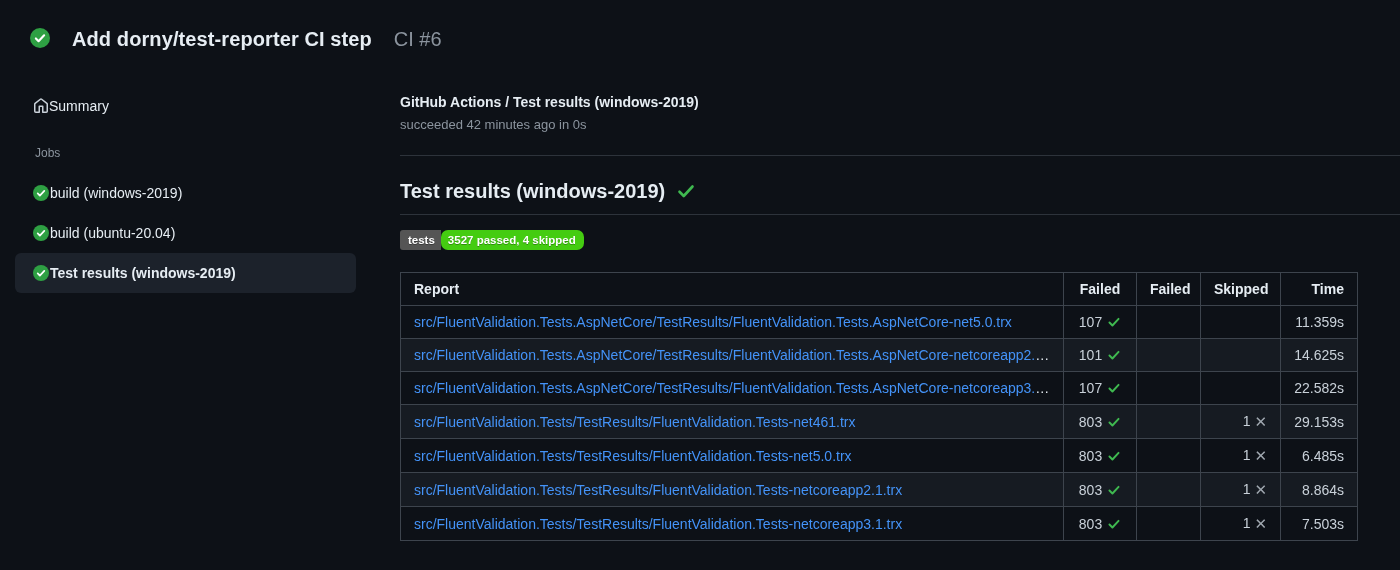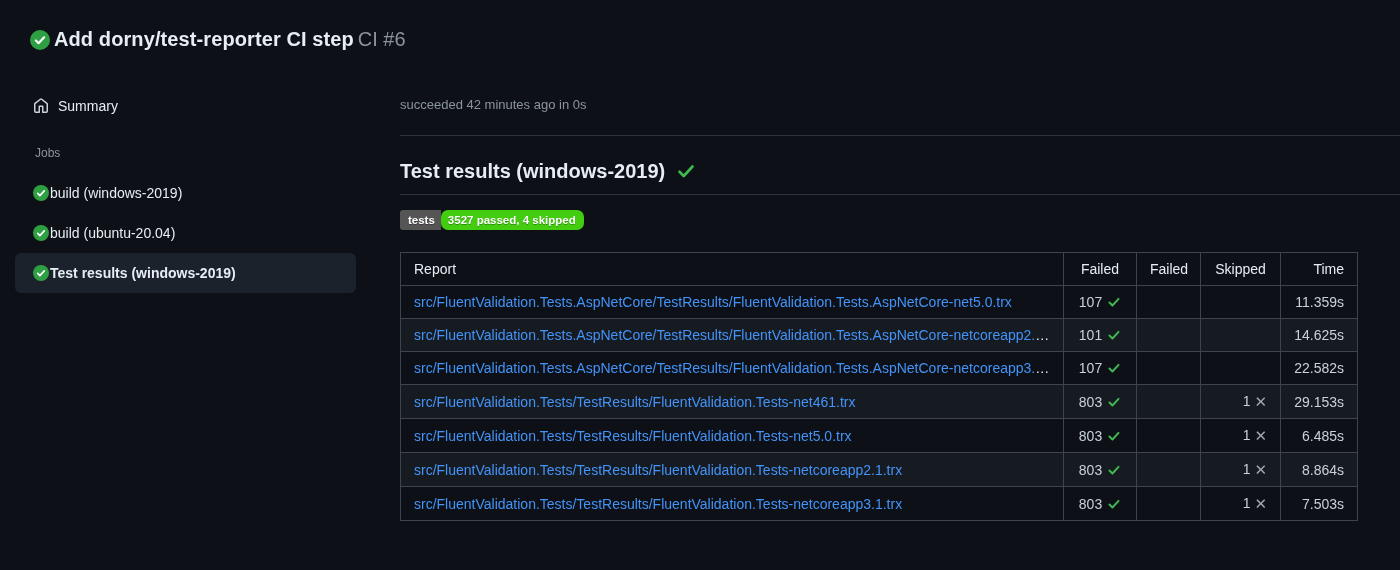--- a/index.html
+++ b/index.html
@@ -12,26 +12,26 @@
   *{box-sizing:border-box; margin:0; padding:0;}
   html,body{width:1400px; height:570px;}
   body{
     background:var(--page-bg);
     font-family:"Liberation Sans","DejaVu Sans",sans-serif;
     color:var(--text);
     position:relative;
     overflow:hidden;
   }
   
-  .app-header{position:absolute; left:30px; top:28px; display:flex; align-items:center; gap:4px;}
+  .app-header{position:absolute; left:30px; top:28px; display:flex; align-items:flex-start; gap:22px;}
   .app-header .title{font-size:20px; font-weight:700; color:var(--text); letter-spacing:.1px;}
   .app-header .run-label{font-size:20px; font-weight:400; color:var(--muted);}
   
   .sidebar{position:absolute; left:15px; top:88px; width:341px;}
-  .summary-item{display:flex; align-items:center; gap:9px; padding:8px 10px 8px 18px; height:36px; border-radius:6px; cursor:pointer;}
+  .summary-item{display:flex; align-items:center; padding:8px 10px 8px 18px; height:36px; border-radius:6px; cursor:pointer;}
   .summary-item .label{font-size:14px; color:var(--text);}
   .jobs-label{margin-top:22px; padding-left:20px; font-size:12px; color:var(--muted); height:15px;}
   .jobs-list{margin-top:12px;}
   .job-item{display:flex; align-items:center; gap:1px; height:40px; padding-left:18px; border-radius:6px; cursor:pointer;}
   .job-item .label{font-size:14px; color:var(--text); white-space:nowrap;}
   .job-item.selected{background:var(--selected-bg);}
   .job-item.selected .label{font-weight:700;}
   
   .main{position:absolute; left:400px; top:92px; width:1000px;}
   .run-title{font-size:14px; font-weight:700; line-height:20px; color:var(--text);}
@@ -41,21 +41,21 @@
     font-size:20px; font-weight:700; line-height:30px; color:var(--text);
     padding-bottom:8px; border-bottom:1px solid var(--divider);}
   
   .badge{margin-top:15px; display:inline-flex; border-radius:3px; overflow:hidden;
     font-size:11.5px; font-weight:600; color:#fff; text-shadow:0 1px 0 rgba(1,1,1,.3); line-height:14px;}
   .badge .seg-label{background:var(--badge-label-bg); padding:3px 6px 3px 8px;}
   .badge .seg-value{background:var(--badge-value-bg); padding:3px 8px 3px 7px;border-radius:7px;}
   
   table.results{margin-top:22px; border-collapse:collapse; width:957px; table-layout:fixed;}
   table.results th, table.results td{border:1px solid var(--table-border); padding:6px 13px; font-size:14px; line-height:20px;}
-  table.results th{font-weight:400; color:var(--text); text-align:center;}
+  table.results th{font-weight:700; color:var(--text); text-align:center;}
   table.results th.col-report{text-align:left;}
   table.results th.col-time{text-align:right;}
   table.results tbody tr:nth-child(even){background:var(--row-alt-bg);}
   td.report-cell{overflow:hidden; white-space:nowrap; text-overflow:ellipsis;}
   td.report-cell a{color:var(--link); text-decoration:none; cursor:pointer;}
   td.passed-cell, td.failed-cell{text-align:center; color:var(--text-soft);}
   td.skipped-cell{text-align:right; color:var(--text-soft);}
   td.time-cell{text-align:right; color:var(--text-soft);}
   .check-glyph{display:inline-block; vertical-align:-2px; margin-left:5px;}
   .x-glyph{color:var(--x-gray); font-size:15px; margin-left:4px; vertical-align:-1px;}
@@ -104,20 +104,21 @@
     <svg class="icon16" viewBox="0 0 16 16">
       <circle cx="8" cy="8" r="8" fill="var(--circle-green)"></circle>
       <path d="M4.7 8.4l2.15 2.15 4.45-4.7" stroke="#ffffff" stroke-width="1.7" fill="none" stroke-linecap="round" stroke-linejoin="round"></path>
     </svg>
     <span class="label job-label">Test results (windows-2019)</span>
   </div>
 </div>
 </div>
 
 <div class="main">
+  <div class="run-title">GitHub Actions / Test results (windows-2019)</div>
   <div class="run-status">succeeded 42 minutes ago in 0s</div>
   <div class="divider"></div>
 
   <div class="section-heading">
     <span>Test results (windows-2019)</span>
     <svg width="20" height="20" viewBox="0 0 16 16">
       <path d="M2.8 8.6l3.4 3.4 7-7.6" stroke="var(--success)" stroke-width="2.1" fill="none" stroke-linecap="round" stroke-linejoin="round"></path>
     </svg>
   </div>
 

